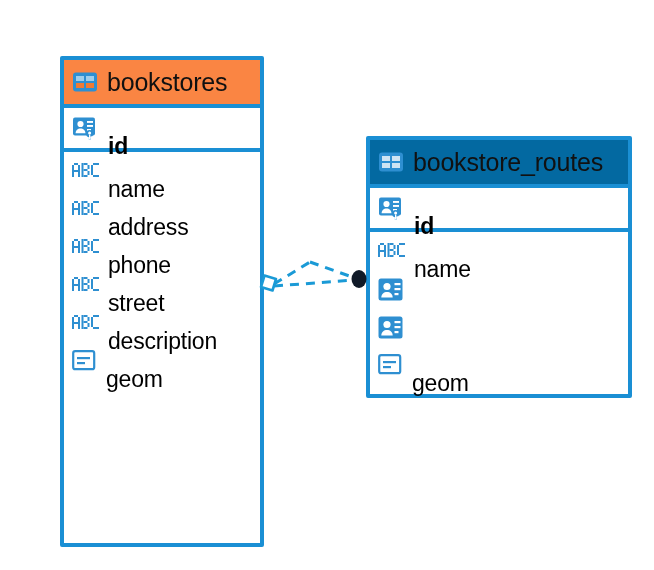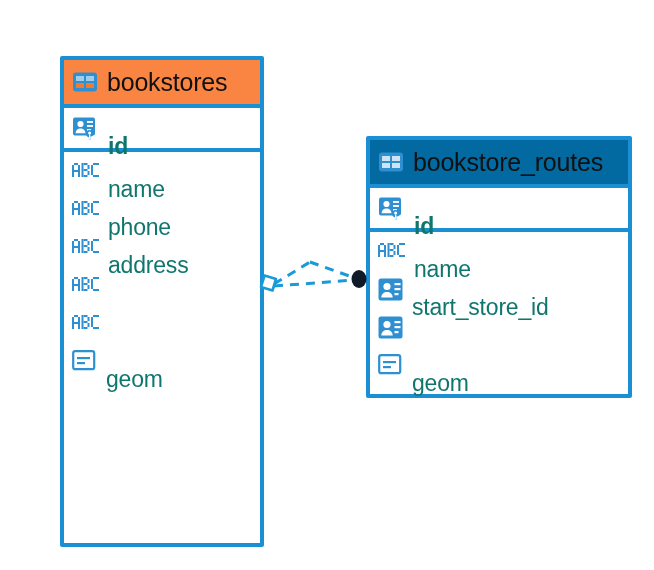--- a/index.html
+++ b/index.html
@@ -71,21 +71,21 @@
     height: 38px;
     padding: 0 8px;
     gap: 9px;
   }
   .field-row.pk {
     height: 44px;
     border-bottom: 4px solid #1a8fd4;
   }
   .field-label {
     font-size: 23px;
-    color: #0f766e;
+    color: #000000;
     letter-spacing: -0.2px;
     white-space: nowrap;
     margin-top: 36px;
   }
   .field-label.bold { font-weight: bold; font-size: 23px; }
 
   
   .icon {
     flex: 0 0 auto;
     display: block;
@@ -183,20 +183,43 @@
             <rect x="15.5" y="2" width="2" height="4"></rect>
               <rect x="11.5" y="6" width="4" height="2"></rect>
             <rect x="15.5" y="8" width="2" height="4"></rect>
               <rect x="11.5" y="12" width="4" height="2"></rect>
             <rect x="21" y="0" width="6" height="2"></rect>
               <rect x="19" y="2" width="2" height="10"></rect>
             <rect x="21" y="12" width="6" height="2"></rect>
           </g>
         </svg>
       </span>
+      <span class="field-label">address</span>
+    </div>
+
+    <div class="field-row">
+      <span class="icon icon-abc">
+        <svg viewBox="0 0 27 16" width="27" height="16" xmlns="http://www.w3.org/2000/svg">
+          <g fill="#2e8fd1">
+            <rect x="0" y="2" width="2" height="12"></rect>
+              <rect x="2" y="0" width="4" height="2"></rect>
+            <rect x="6" y="2" width="2" height="12"></rect>
+              <rect x="2" y="7" width="4" height="2"></rect>
+            <rect x="9.5" y="0" width="2" height="14"></rect>
+              <rect x="11.5" y="0" width="4" height="2"></rect>
+            <rect x="15.5" y="2" width="2" height="4"></rect>
+              <rect x="11.5" y="6" width="4" height="2"></rect>
+            <rect x="15.5" y="8" width="2" height="4"></rect>
+              <rect x="11.5" y="12" width="4" height="2"></rect>
+            <rect x="21" y="0" width="6" height="2"></rect>
+              <rect x="19" y="2" width="2" height="10"></rect>
+            <rect x="21" y="12" width="6" height="2"></rect>
+          </g>
+        </svg>
+      </span>
       <span class="field-label">phone</span>
     </div>
 
     <div class="field-row">
       <span class="icon icon-abc">
         <svg viewBox="0 0 27 16" width="27" height="16" xmlns="http://www.w3.org/2000/svg">
           <g fill="#2e8fd1">
             <rect x="0" y="2" width="2" height="12"></rect>
               <rect x="2" y="0" width="4" height="2"></rect>
             <rect x="6" y="2" width="2" height="12"></rect>
@@ -206,68 +229,47 @@
             <rect x="15.5" y="2" width="2" height="4"></rect>
               <rect x="11.5" y="6" width="4" height="2"></rect>
             <rect x="15.5" y="8" width="2" height="4"></rect>
               <rect x="11.5" y="12" width="4" height="2"></rect>
             <rect x="21" y="0" width="6" height="2"></rect>
               <rect x="19" y="2" width="2" height="10"></rect>
             <rect x="21" y="12" width="6" height="2"></rect>
           </g>
         </svg>
       </span>
-      <span class="field-label">address</span>
-    </div>
-
-    <div class="field-row">
-      <span class="icon icon-abc">
-        <svg viewBox="0 0 27 16" width="27" height="16" xmlns="http://www.w3.org/2000/svg">
-          <g fill="#2e8fd1">
-            <rect x="0" y="2" width="2" height="12"></rect>
-              <rect x="2" y="0" width="4" height="2"></rect>
-            <rect x="6" y="2" width="2" height="12"></rect>
-              <rect x="2" y="7" width="4" height="2"></rect>
-            <rect x="9.5" y="0" width="2" height="14"></rect>
-              <rect x="11.5" y="0" width="4" height="2"></rect>
-            <rect x="15.5" y="2" width="2" height="4"></rect>
-              <rect x="11.5" y="6" width="4" height="2"></rect>
-            <rect x="15.5" y="8" width="2" height="4"></rect>
-              <rect x="11.5" y="12" width="4" height="2"></rect>
-            <rect x="21" y="0" width="6" height="2"></rect>
-              <rect x="19" y="2" width="2" height="10"></rect>
-            <rect x="21" y="12" width="6" height="2"></rect>
-          </g>
-        </svg>
-      </span>
-    </div>
-
-
-
-
-    <div class="field-row">
-      <span class="icon icon-abc">
-        <svg viewBox="0 0 27 16" width="27" height="16" xmlns="http://www.w3.org/2000/svg">
-          <g fill="#2e8fd1">
-            <rect x="0" y="2" width="2" height="12"></rect>
-              <rect x="2" y="0" width="4" height="2"></rect>
-            <rect x="6" y="2" width="2" height="12"></rect>
-              <rect x="2" y="7" width="4" height="2"></rect>
-            <rect x="9.5" y="0" width="2" height="14"></rect>
-              <rect x="11.5" y="0" width="4" height="2"></rect>
-            <rect x="15.5" y="2" width="2" height="4"></rect>
-              <rect x="11.5" y="6" width="4" height="2"></rect>
-            <rect x="15.5" y="8" width="2" height="4"></rect>
-              <rect x="11.5" y="12" width="4" height="2"></rect>
-            <rect x="21" y="0" width="6" height="2"></rect>
-              <rect x="19" y="2" width="2" height="10"></rect>
-            <rect x="21" y="12" width="6" height="2"></rect>
-          </g>
-        </svg>
-      </span>
+      <span class="field-label">street</span>
+    </div>
+
+
+
+
+    <div class="field-row">
+      <span class="icon icon-abc">
+        <svg viewBox="0 0 27 16" width="27" height="16" xmlns="http://www.w3.org/2000/svg">
+          <g fill="#2e8fd1">
+            <rect x="0" y="2" width="2" height="12"></rect>
+              <rect x="2" y="0" width="4" height="2"></rect>
+            <rect x="6" y="2" width="2" height="12"></rect>
+              <rect x="2" y="7" width="4" height="2"></rect>
+            <rect x="9.5" y="0" width="2" height="14"></rect>
+              <rect x="11.5" y="0" width="4" height="2"></rect>
+            <rect x="15.5" y="2" width="2" height="4"></rect>
+              <rect x="11.5" y="6" width="4" height="2"></rect>
+            <rect x="15.5" y="8" width="2" height="4"></rect>
+              <rect x="11.5" y="12" width="4" height="2"></rect>
+            <rect x="21" y="0" width="6" height="2"></rect>
+              <rect x="19" y="2" width="2" height="10"></rect>
+            <rect x="21" y="12" width="6" height="2"></rect>
+          </g>
+        </svg>
+      </span>
+      <span class="field-label">description</span>
     </div>
 
     <div class="field-row">
       <span class="icon icon-geom">
         <svg viewBox="0 0 25 22" width="25" height="22" xmlns="http://www.w3.org/2000/svg">
           <rect x="1.2" y="1.2" width="21" height="18" rx="2" fill="none" stroke="#2e8fd1" stroke-width="2.2"></rect>
           <rect x="5" y="7" width="13" height="2.2" fill="#2e8fd1"></rect>
           <rect x="5" y="12" width="8" height="2.2" fill="#2e8fd1"></rect>
         </svg>
       </span>
@@ -336,21 +338,20 @@
       <span class="icon icon-fk">
         <svg viewBox="0 0 25 25" width="25" height="25" xmlns="http://www.w3.org/2000/svg">
           <rect x="0.5" y="1.5" width="24" height="22" rx="2.5" fill="#2e8fd1"></rect>
           <circle cx="9" cy="9.5" r="3.6" fill="#ffffff"></circle>
           <path d="M3.3 20.5c0-3.5 2.6-5.5 5.7-5.5s5.7 2 5.7 5.5z" fill="#ffffff"></path>
           <rect x="16.5" y="6" width="6" height="2.2" fill="#ffffff"></rect>
           <rect x="16.5" y="11" width="6" height="2.2" fill="#ffffff"></rect>
           <rect x="16.5" y="16" width="4" height="2.2" fill="#ffffff"></rect>
         </svg>
       </span>
-      <span class="field-label">start_store_id</span>
     </div>
 
     <div class="field-row">
       <span class="icon icon-fk">
         <svg viewBox="0 0 25 25" width="25" height="25" xmlns="http://www.w3.org/2000/svg">
           <rect x="0.5" y="1.5" width="24" height="22" rx="2.5" fill="#2e8fd1"></rect>
           <circle cx="9" cy="9.5" r="3.6" fill="#ffffff"></circle>
           <path d="M3.3 20.5c0-3.5 2.6-5.5 5.7-5.5s5.7 2 5.7 5.5z" fill="#ffffff"></path>
           <rect x="16.5" y="6" width="6" height="2.2" fill="#ffffff"></rect>
           <rect x="16.5" y="11" width="6" height="2.2" fill="#ffffff"></rect>

